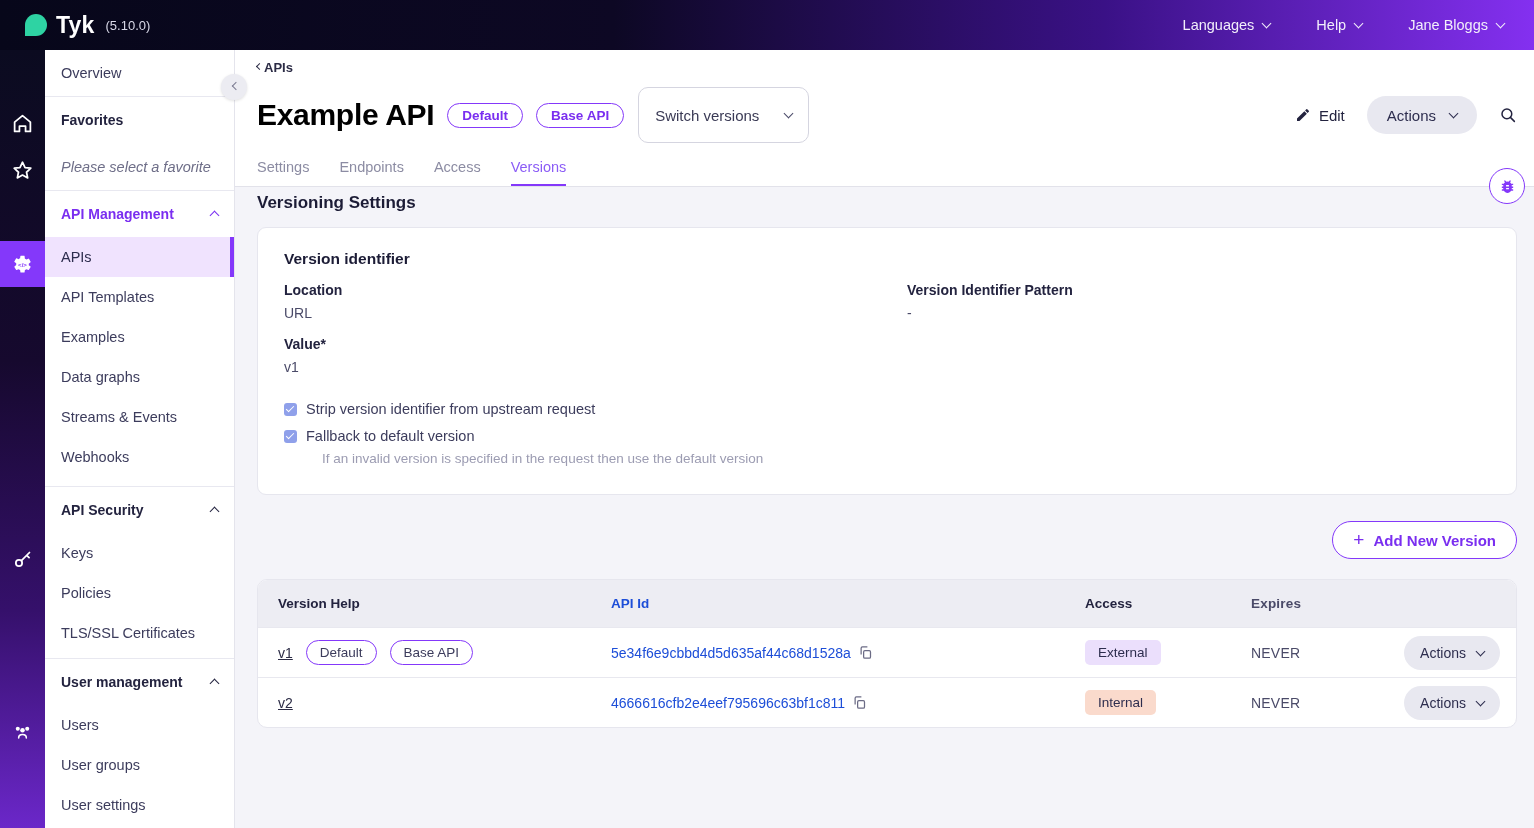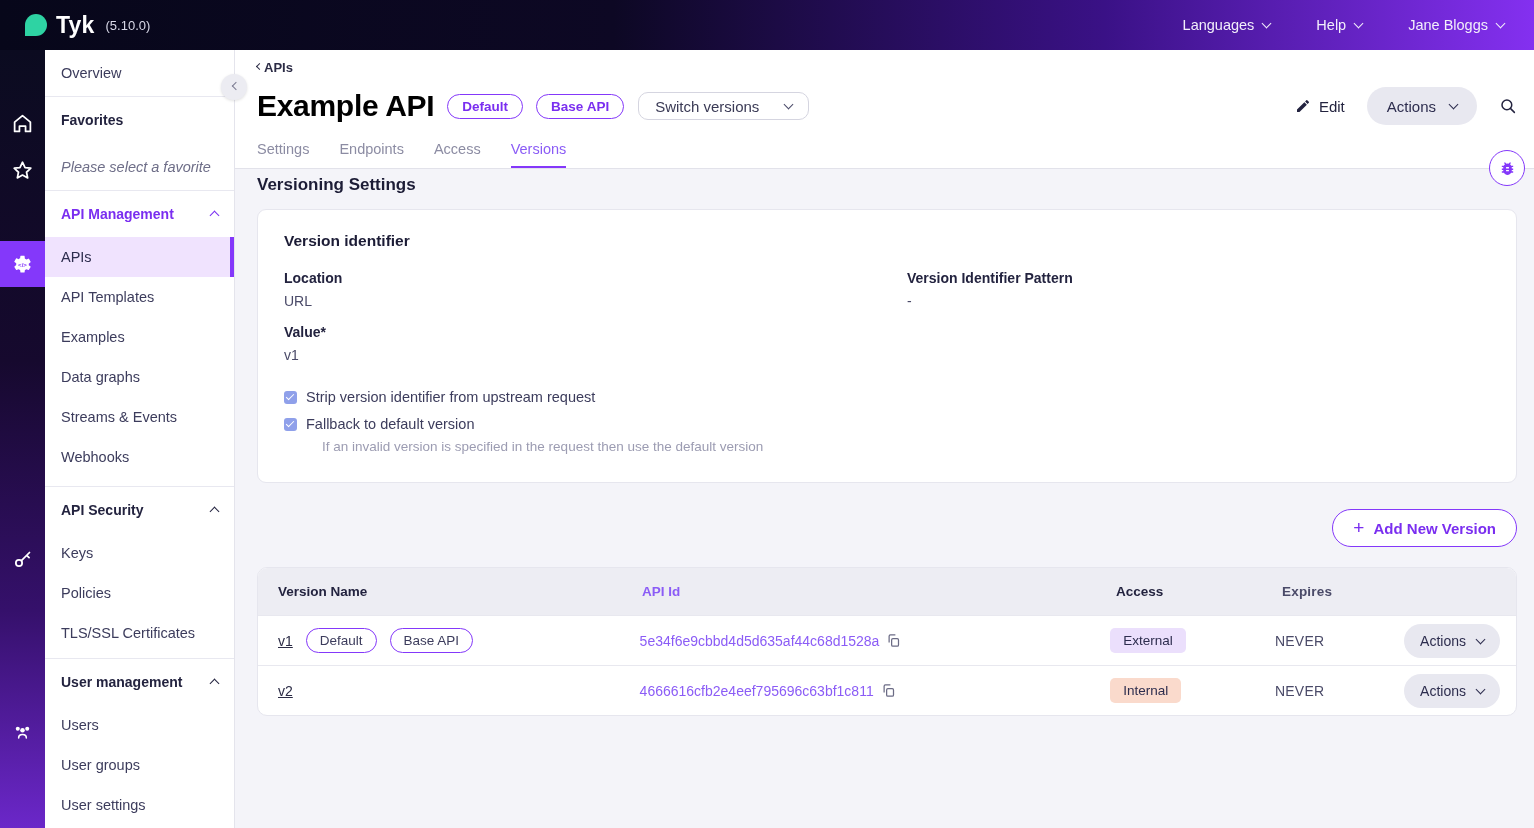--- a/index.html
+++ b/index.html
@@ -47,38 +47,38 @@
   .collapse-btn .chev { width:6px; height:6px; margin-left:3px; }
 
   
   .main { flex:1; display:flex; flex-direction:column; min-width:0; }
   .page-header { background:#fff; padding:10px 17px 0 22px; position:relative; border-bottom:1px solid #E2E2EA; }
   .breadcrumb { display:flex; align-items:center; gap:2px; font-size:13px; font-weight:700; color:#2B2B45; cursor:pointer; }
   .breadcrumb .chev { width:5px; height:5px; border-width:1.5px; }
   .title-row { display:flex; align-items:center; margin-top:12px; }
   .page-title { font-size:30px; font-weight:800; color:#000000; letter-spacing:-0.3px; }
   .pill-badge { border:1.5px solid #8438FA; color:#7A2EF0; border-radius:15px; padding:4px 14px; font-size:13.5px; font-weight:600; margin-left:13px; white-space:nowrap; }
-  .switch-select { margin-left:14px; border:1px solid #D5D5E0; border-radius:10px; height:28px; padding:0 16px; display:flex; align-items:center; gap:26px; font-size:15px; color:#3A3A55; cursor:pointer; background:#fff; }
+  .switch-select { margin-left:14px; border:1px solid #D5D5E0; border-radius:10px; height:56px; padding:0 16px; display:flex; align-items:center; gap:26px; font-size:15px; color:#3A3A55; cursor:pointer; background:#fff; }
   .switch-select .chev { color:#4A4A68; }
   .header-actions { margin-left:auto; display:flex; align-items:center; gap:22px; }
   .edit-btn { display:flex; align-items:center; gap:8px; font-size:15px; color:#23233F; cursor:pointer; }
   .actions-btn { background:#E8E8F0; border:none; border-radius:19px; height:38px; padding:0 20px; display:flex; align-items:center; gap:14px; font-size:15px; color:#2D2D4E; cursor:pointer; font-family:inherit; }
   .search-glyph { cursor:pointer; display:flex; }
   .tabs { display:flex; gap:30px; margin-top:16px; }
   .tab { font-size:14.5px; color:#8C8CA3; padding-bottom:9px; cursor:pointer; border-bottom:2.5px solid transparent; }
   .tab.active { color:#8b5cf6; border-bottom-color:#8438FA; }
   .bug-btn { position:absolute; right:9px; bottom:-18px; width:36px; height:36px; border-radius:50%; background:#fff; border:1.5px solid #8438FA; display:flex; align-items:center; justify-content:center; cursor:pointer; z-index:6; }
 
   
   .content { flex:1; background:#F4F4F9; padding:6px 17px 0 22px; overflow:hidden; }
   .section-title { font-size:17px; font-weight:700; color:#1C1C36; }
 
   .card { background:#fff; border:1px solid #E6E6EE; border-radius:9px; margin-top:14px; padding:22px 26px 28px 26px; }
   .card-title { font-size:15.5px; font-weight:700; color:#1C1C36; }
-  .field-grid { display:grid; grid-template-columns:1fr 1fr; column-gap:40px; margin-top:20px; }
+  .field-grid { display:grid; grid-template-columns:1fr 1fr; column-gap:40px; margin-top:14px; }
   .field { margin-bottom:15px; }
   .field-label { font-size:14px; font-weight:700; color:#23233F; }
   .field-value { font-size:14px; color:#4A4A68; margin-top:7px; }
   .checkbox-row { display:flex; align-items:center; gap:9px; margin-top:11px; }
   .checkbox-row:first-of-type { margin-top:14px; }
   .checkbox { width:13px; height:13px; border-radius:3px; background:#8FA0EA; position:relative; flex:0 0 13px; cursor:pointer; }
   .checkbox[data-checked="true"]::after { content:""; position:absolute; left:4px; top:1px; width:3px; height:7px; border:solid #fff; border-width:0 1.8px 1.8px 0; transform:rotate(45deg); }
   .checkbox-label { font-size:14.5px; color:#3C3C5C; }
   .checkbox-help { font-size:13.5px; color:#9C9CB2; margin:7px 0 0 38px; }
 
@@ -94,21 +94,21 @@
   .search-box input { flex:1; border:none; outline:none; font-size:14.5px; color:#2D2D4E; font-family:inherit; background:transparent; }
   .search-box input::placeholder { color:#8C8CA3; }
   .select-box { margin-top:10px; height:39px; background:#fff; border:1px solid #D5D5E0; border-radius:10px; display:flex; align-items:center; justify-content:space-between; padding:0 16px 0 22px; font-size:14.5px; color:#3A3A55; cursor:pointer; }
   .select-box .chev { color:#4A4A68; }
 
   
   .vtable { margin-top:20px; background:#fff; border-radius:10px; overflow:hidden; border:1px solid #E6E6EE; }
   .t-head { display:flex; background:#EDEDF3; height:47px; align-items:center; font-size:13.5px; font-weight:700; color:#23233F; }
   .t-row { display:flex; align-items:center; height:50px; border-top:1px solid #E8E8EF; font-size:14px; }
   .c-version { width:353px; padding-left:20px; display:flex; align-items:center; }
-  .c-apiid { width:474px; display:flex; align-items:center; gap:7px; color:#8b5cf6;margin-left:31px; }
+  .c-apiid { width:474px; display:flex; align-items:center; gap:7px; color:#1d4ed8; }
   .c-access { width:166px; }
   .c-expires { width:130px; color:#4A4A68; letter-spacing:0.2px; }
   .c-actions { flex:1; display:flex; justify-content:flex-end; padding-right:16px; }
   .version-link { color:#2B2B45; text-decoration:underline; cursor:pointer; }
   .row-badge { border:1.5px solid #8438FA; color:#3C3C5C; border-radius:14px; padding:4px 13px; font-size:13.5px; margin-left:13px; white-space:nowrap; cursor:default; }
   .copy-icon { cursor:pointer; display:flex; }
   .access-badge { display:inline-block; border-radius:5px; padding:5px 13px; font-size:13.5px; color:#2D2D4E;text-align:right; }
   .access-badge[data-access="External"] { background:#EBDFFC; }
   .access-badge[data-access="Internal"] { background:#FADACC; }
   .actions-btn.small { height:34px; padding:0 16px; font-size:14px; gap:11px; }
@@ -326,21 +326,21 @@
       <div class="add-row">
         <button class="add-btn">
           <span class="plus-glyph">+</span>
           <span>Add New Version</span>
         </button>
       </div>
 
 
       <div class="vtable">
         <div class="t-head">
-          <div class="c-version">Version Name</div>
+          <div class="c-version">Version Help</div>
           <div class="c-apiid">API Id</div>
           <div class="c-access">Access</div>
           <div class="c-expires">Expires</div>
           <div class="c-actions"></div>
         </div>
 
         <div class="t-row">
           <div class="c-version">
             <a class="version-link">v1</a>
             <span class="row-badge">Default</span>

